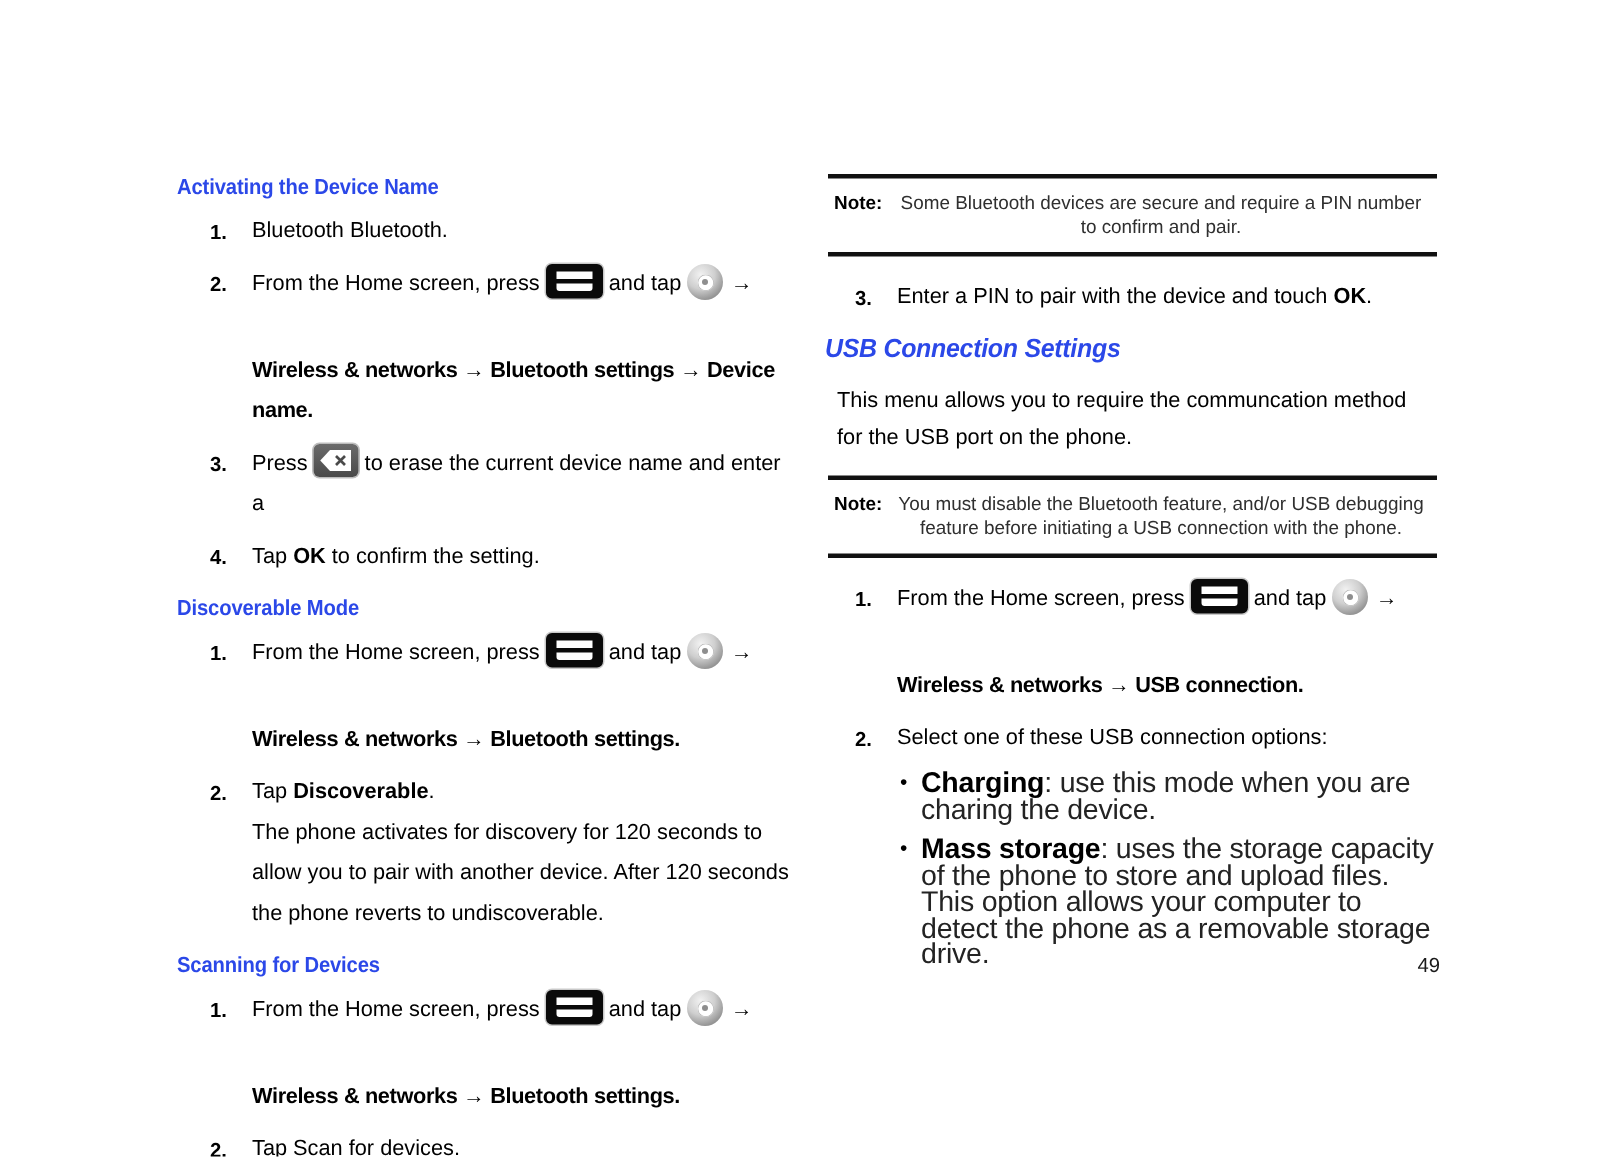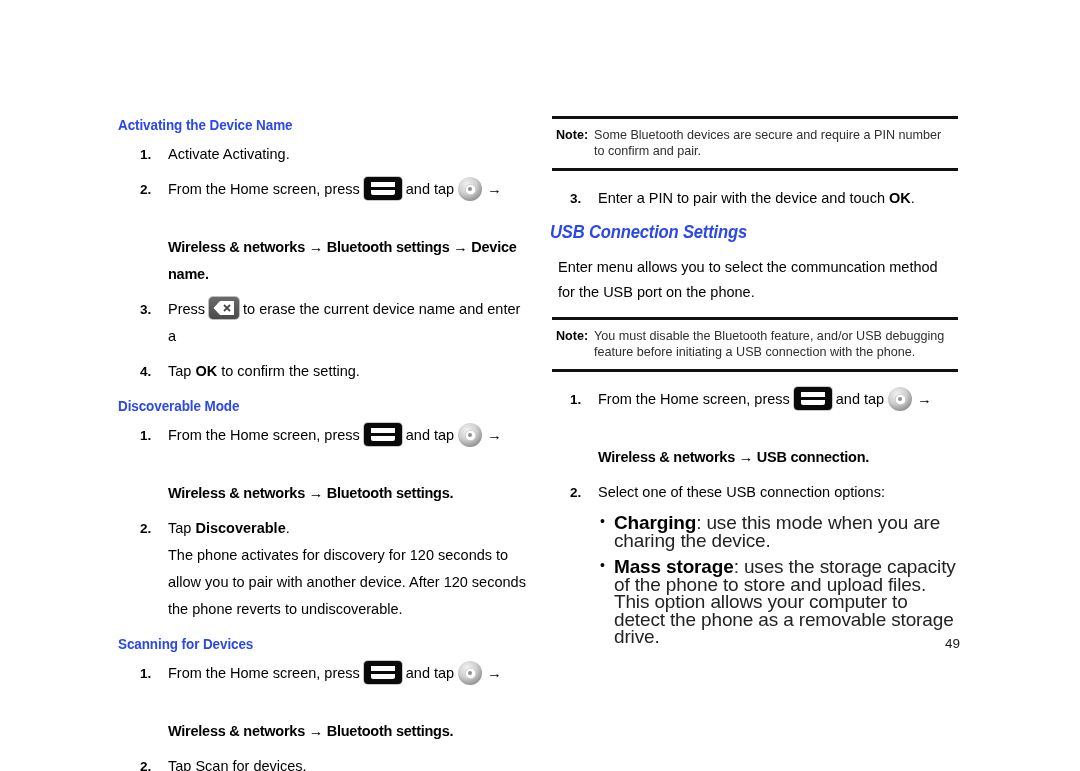--- a/index.html
+++ b/index.html
@@ -154,20 +154,21 @@
     border-bottom: 3px solid #111;
     padding: 8px 4px 9px 4px;
     margin: 12px 0 14px 4px;
   }
   .note-body {
     position: relative;
     padding-left: 38px;
     font-size: 12.6px;
     line-height: 16px;
     color: #2f2f2f;
+    text-align: center;
   }
   .note-body .note-label {
     position: absolute;
     left: 0; top: 0;
     font-weight: bold;
     color: #000;
   }
 
   
   .bullets {
@@ -207,21 +208,21 @@
 <body>
 
 <div class="page">
 
   <div class="col col-left">
 
     <div class="h2">Activating the Device Name</div>
 
     <div class="step">
       <span class="num">1.</span>
-      <span class="line">Activate Activating.</span>
+      <span class="line">Bluetooth Bluetooth.</span>
     </div>
 
     <div class="step">
       <span class="num">2.</span>
       <span class="line">
         <span>From the Home screen, press</span><span class="icon-inline icon-menu"></span><span>and tap</span><span class="icon-inline icon-settings"></span><span class="arrow">→</span>
       </span>
       <span class="line cmdpath">Wireless &amp; networks → Bluetooth settings → Device name.</span>
     </div>
 
@@ -284,21 +285,21 @@
       </div>
     </div>
 
     <div class="step">
       <span class="num">3.</span>
       <span class="line"><span>Enter a PIN to pair with the device and touch </span><span class="bold">OK</span><span>.</span></span>
     </div>
 
     <div class="h1">USB Connection Settings</div>
 
-    <div class="body-para">Enter menu allows you to select the communcation method for the USB port on the phone.</div>
+    <div class="body-para">This menu allows you to require the communcation method for the USB port on the phone.</div>
 
     <div class="note">
       <div class="note-body">
         <span class="note-label">Note:</span><span>You must disable the Bluetooth feature, and/or USB debugging feature before initiating a USB connection with the phone.</span>
       </div>
     </div>
 
     <div class="step">
       <span class="num">1.</span>
       <span class="line">

